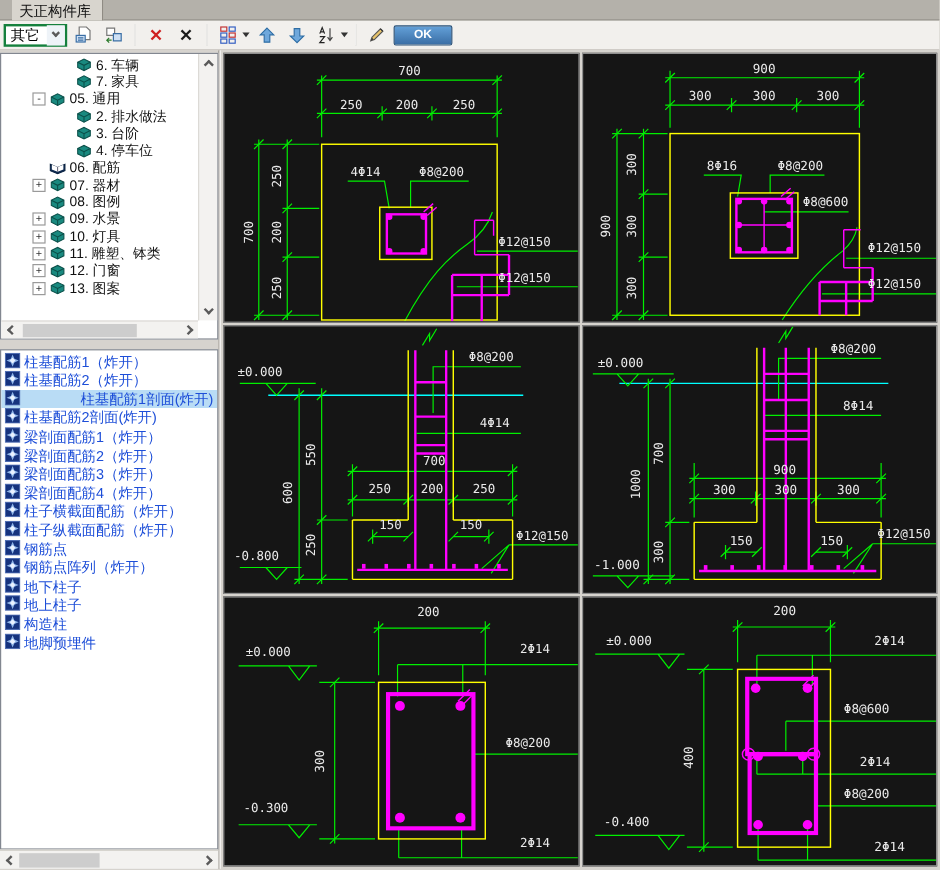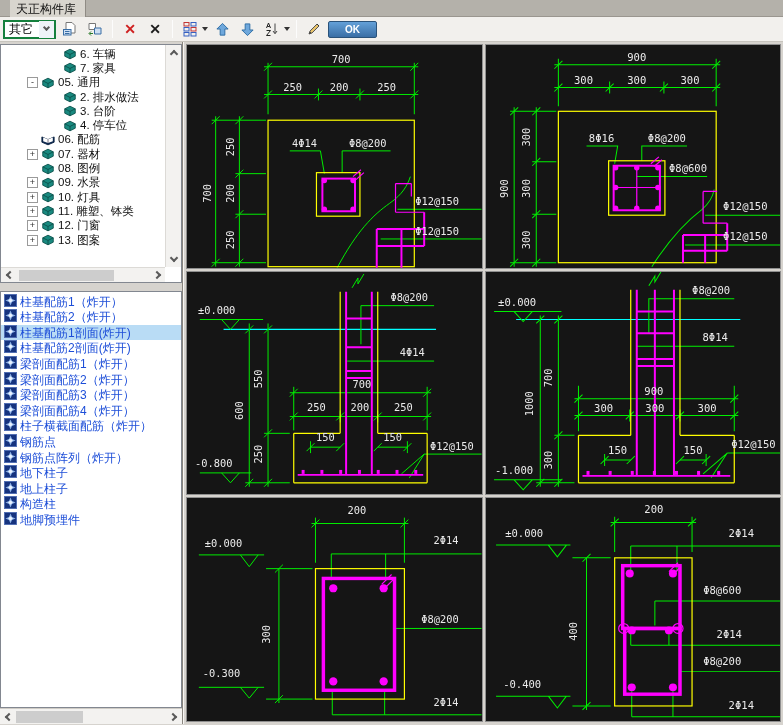--- a/index.html
+++ b/index.html
@@ -49,21 +49,21 @@
   .chev{width:6px;height:6px;border-left:2px solid #5a5a5a;border-bottom:2px solid #5a5a5a;display:inline-block;}
   .chev.up{transform:rotate(135deg);margin-top:3px;}
   .chev.down{transform:rotate(-45deg);margin-bottom:3px;}
   .chev.leftc{transform:rotate(45deg);margin-left:3px;}
   .chev.rightc{transform:rotate(225deg);margin-right:3px;}
   .hthumb{position:absolute;top:2px;height:11px;background:#cdcdcd;}
 
   .splitter{height:8px;background:#d6d3ce;}
   .listbox{height:418px;background:#fff;border:1px solid #828790;overflow:hidden;padding-top:2px;}
   .lrow{height:15.6px;display:flex;align-items:flex-start;font-size:12px;color:#1d4ed8;padding-left:3px;white-space:nowrap;}
-  .lrow.selected{background:#b9dcf5;}
+  .lrow.selected{background:#b9dcf5;gap:47px;}
   .bicon{width:13px;height:13px;margin-right:3px;flex:0 0 auto;}
   .bottomscroll{height:16px;background:#f3f2f0;border-top:1px solid #cfccc6;position:relative;}
 
   
   .preview{flex:1;background:#d6d3ce;border-left:1px solid #f7f6f4;padding:2px;
     display:grid;grid-template-columns:1fr 1fr;grid-template-rows:1fr 1fr 1fr;gap:2px;}
   .cell{background:#151515;border:1px solid #8f8f8f;overflow:hidden;}
   .cell svg{width:100%;height:100%;display:block;}
 
   .cadsvg .g{stroke:#00ef00;stroke-width:1;fill:none;}
@@ -352,20 +352,28 @@
           </svg>
         <span>梁剖面配筋4（炸开）</span>
       </div>
       <div class="lrow">
         <svg class="bicon" viewBox="0 0 14 14">
             <rect x="0.5" y="0.5" width="13" height="13" fill="#16337e" stroke="#4f6db3"></rect>
             <path d="M7,1.5 L8.6,5.4 L12.5,7 L8.6,8.6 L7,12.5 L5.4,8.6 L1.5,7 L5.4,5.4 Z" fill="#8fb4e8"></path>
             <rect x="5.2" y="5.2" width="3.6" height="3.6" fill="#eaf2ff" transform="rotate(45 7 7)"></rect>
           </svg>
         <span>柱子横截面配筋（炸开）</span>
+      </div>
+      <div class="lrow">
+        <svg class="bicon" viewBox="0 0 14 14">
+            <rect x="0.5" y="0.5" width="13" height="13" fill="#16337e" stroke="#4f6db3"></rect>
+            <path d="M7,1.5 L8.6,5.4 L12.5,7 L8.6,8.6 L7,12.5 L5.4,8.6 L1.5,7 L5.4,5.4 Z" fill="#8fb4e8"></path>
+            <rect x="5.2" y="5.2" width="3.6" height="3.6" fill="#eaf2ff" transform="rotate(45 7 7)"></rect>
+          </svg>
+        <span>柱子纵截面配筋（炸开）</span>
       </div>
       <div class="lrow">
         <svg class="bicon" viewBox="0 0 14 14">
             <rect x="0.5" y="0.5" width="13" height="13" fill="#16337e" stroke="#4f6db3"></rect>
             <path d="M7,1.5 L8.6,5.4 L12.5,7 L8.6,8.6 L7,12.5 L5.4,8.6 L1.5,7 L5.4,5.4 Z" fill="#8fb4e8"></path>
             <rect x="5.2" y="5.2" width="3.6" height="3.6" fill="#eaf2ff" transform="rotate(45 7 7)"></rect>
           </svg>
         <span>钢筋点</span>
       </div>
       <div class="lrow">

